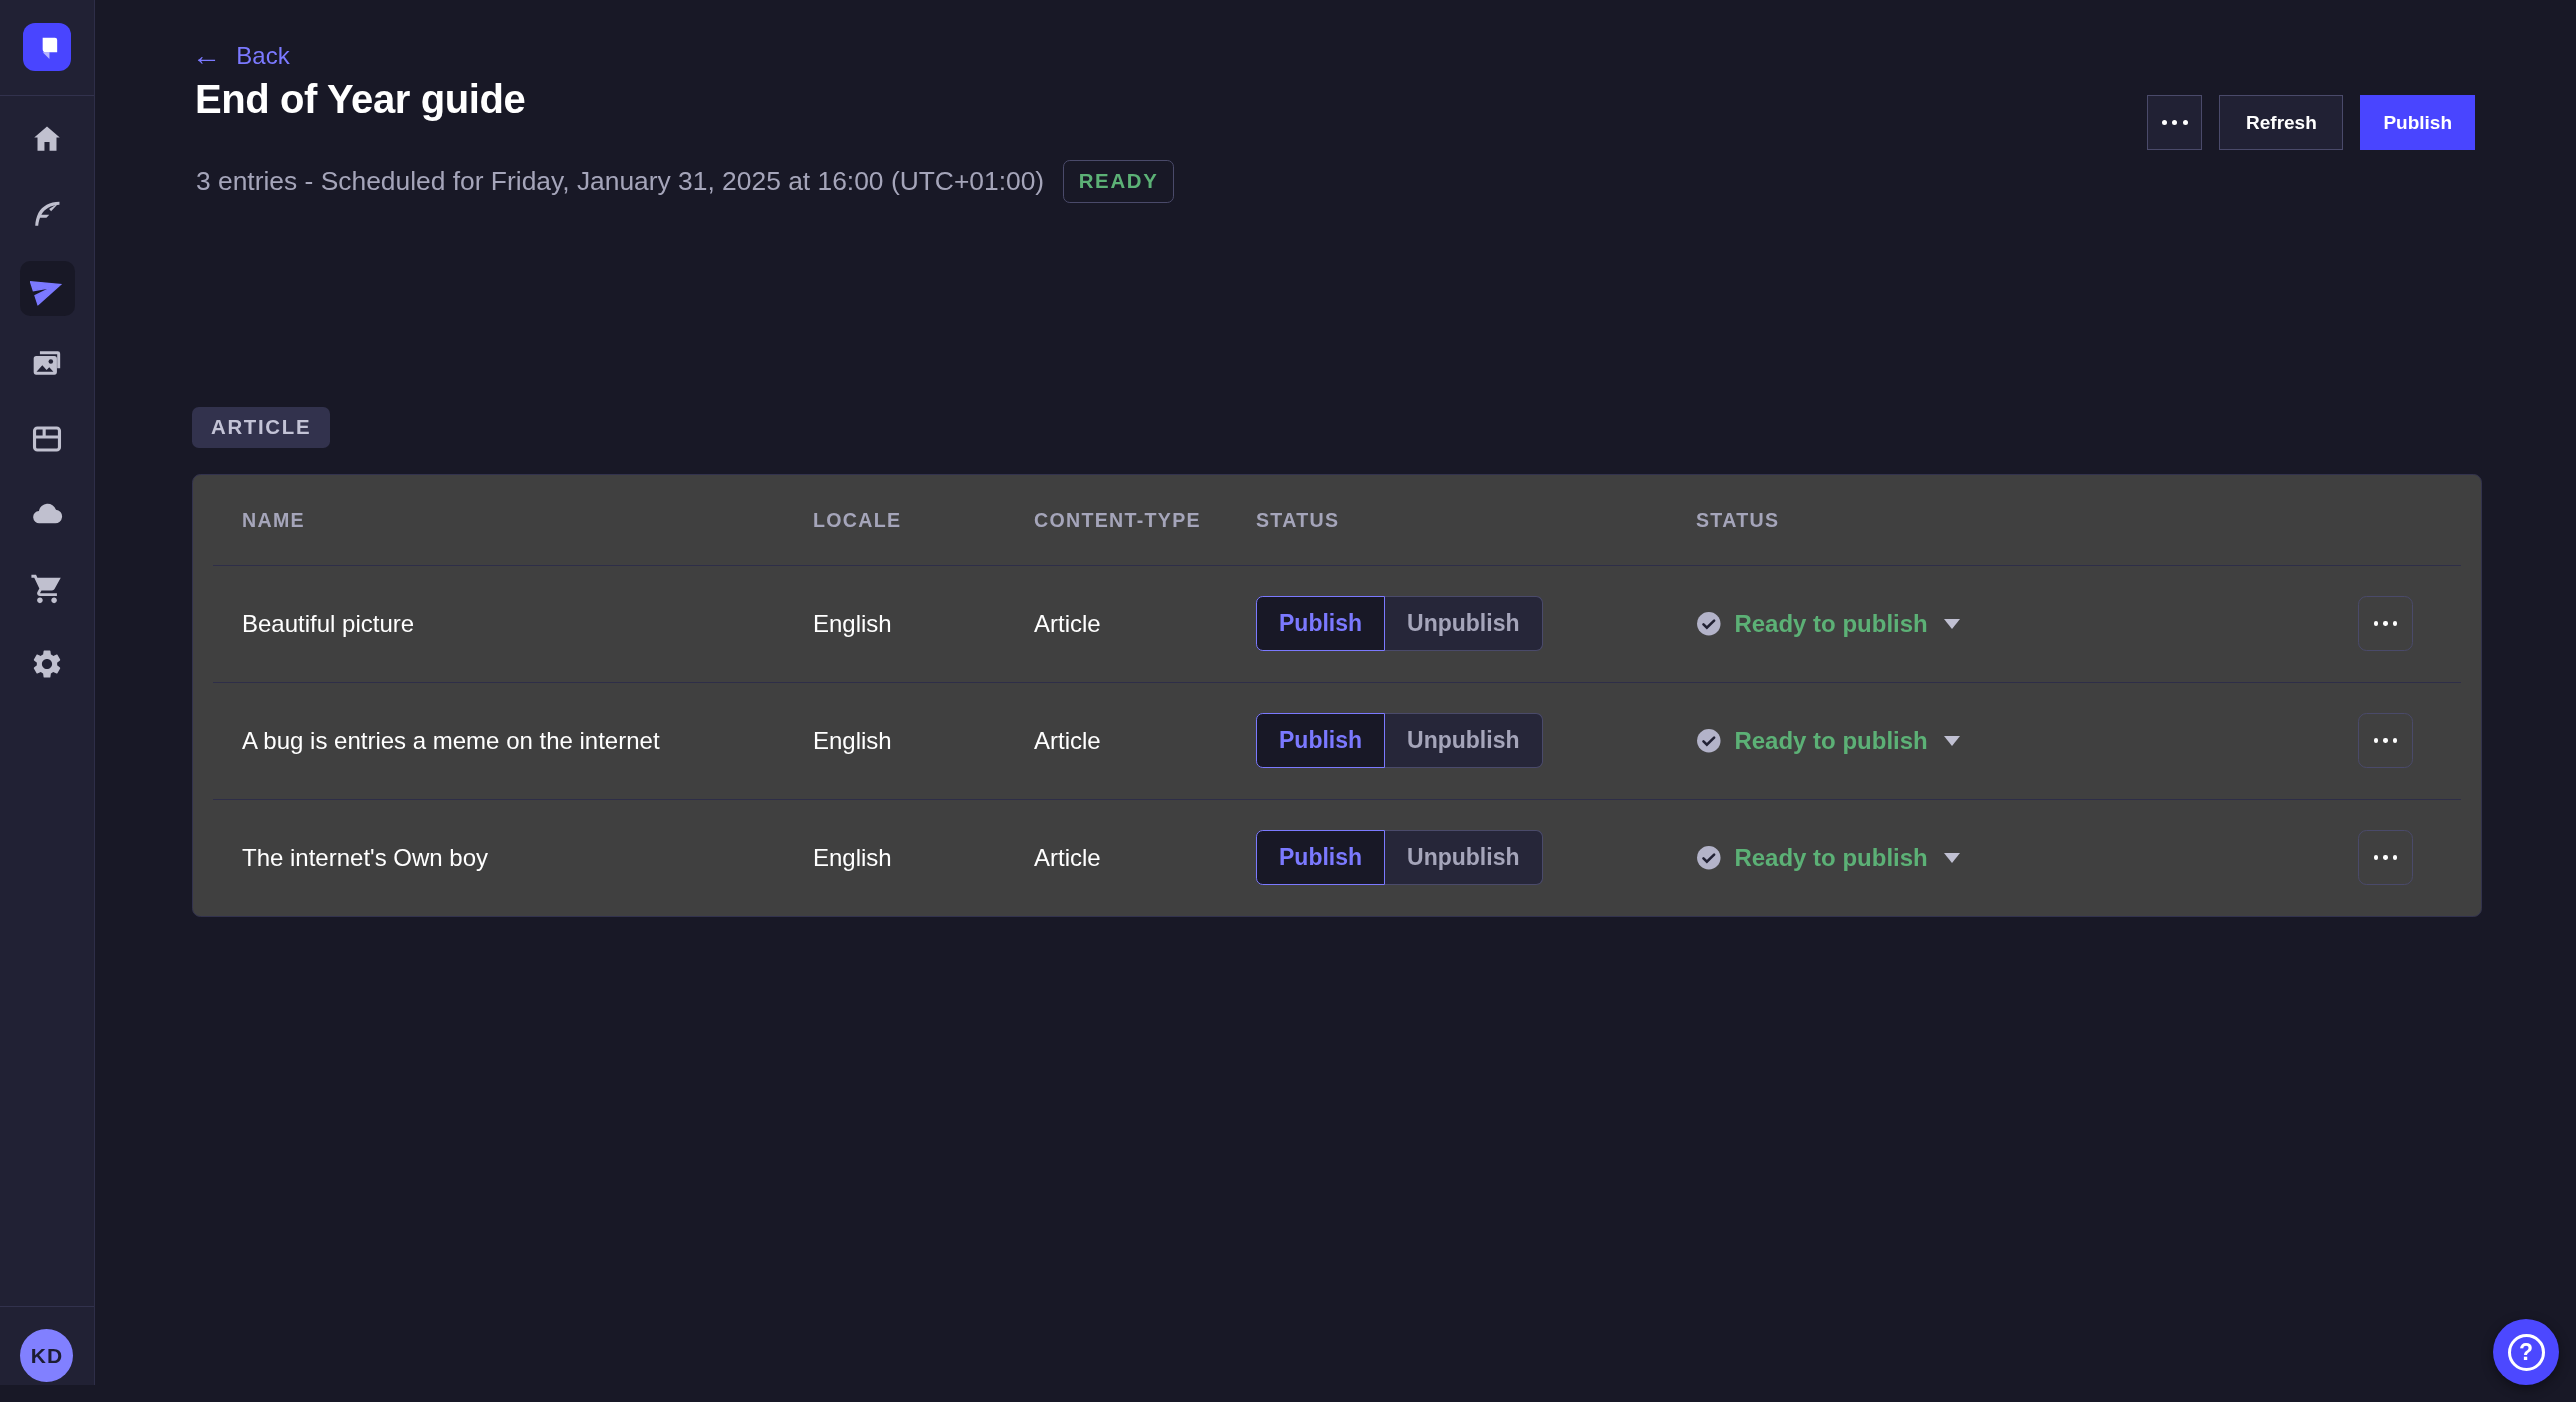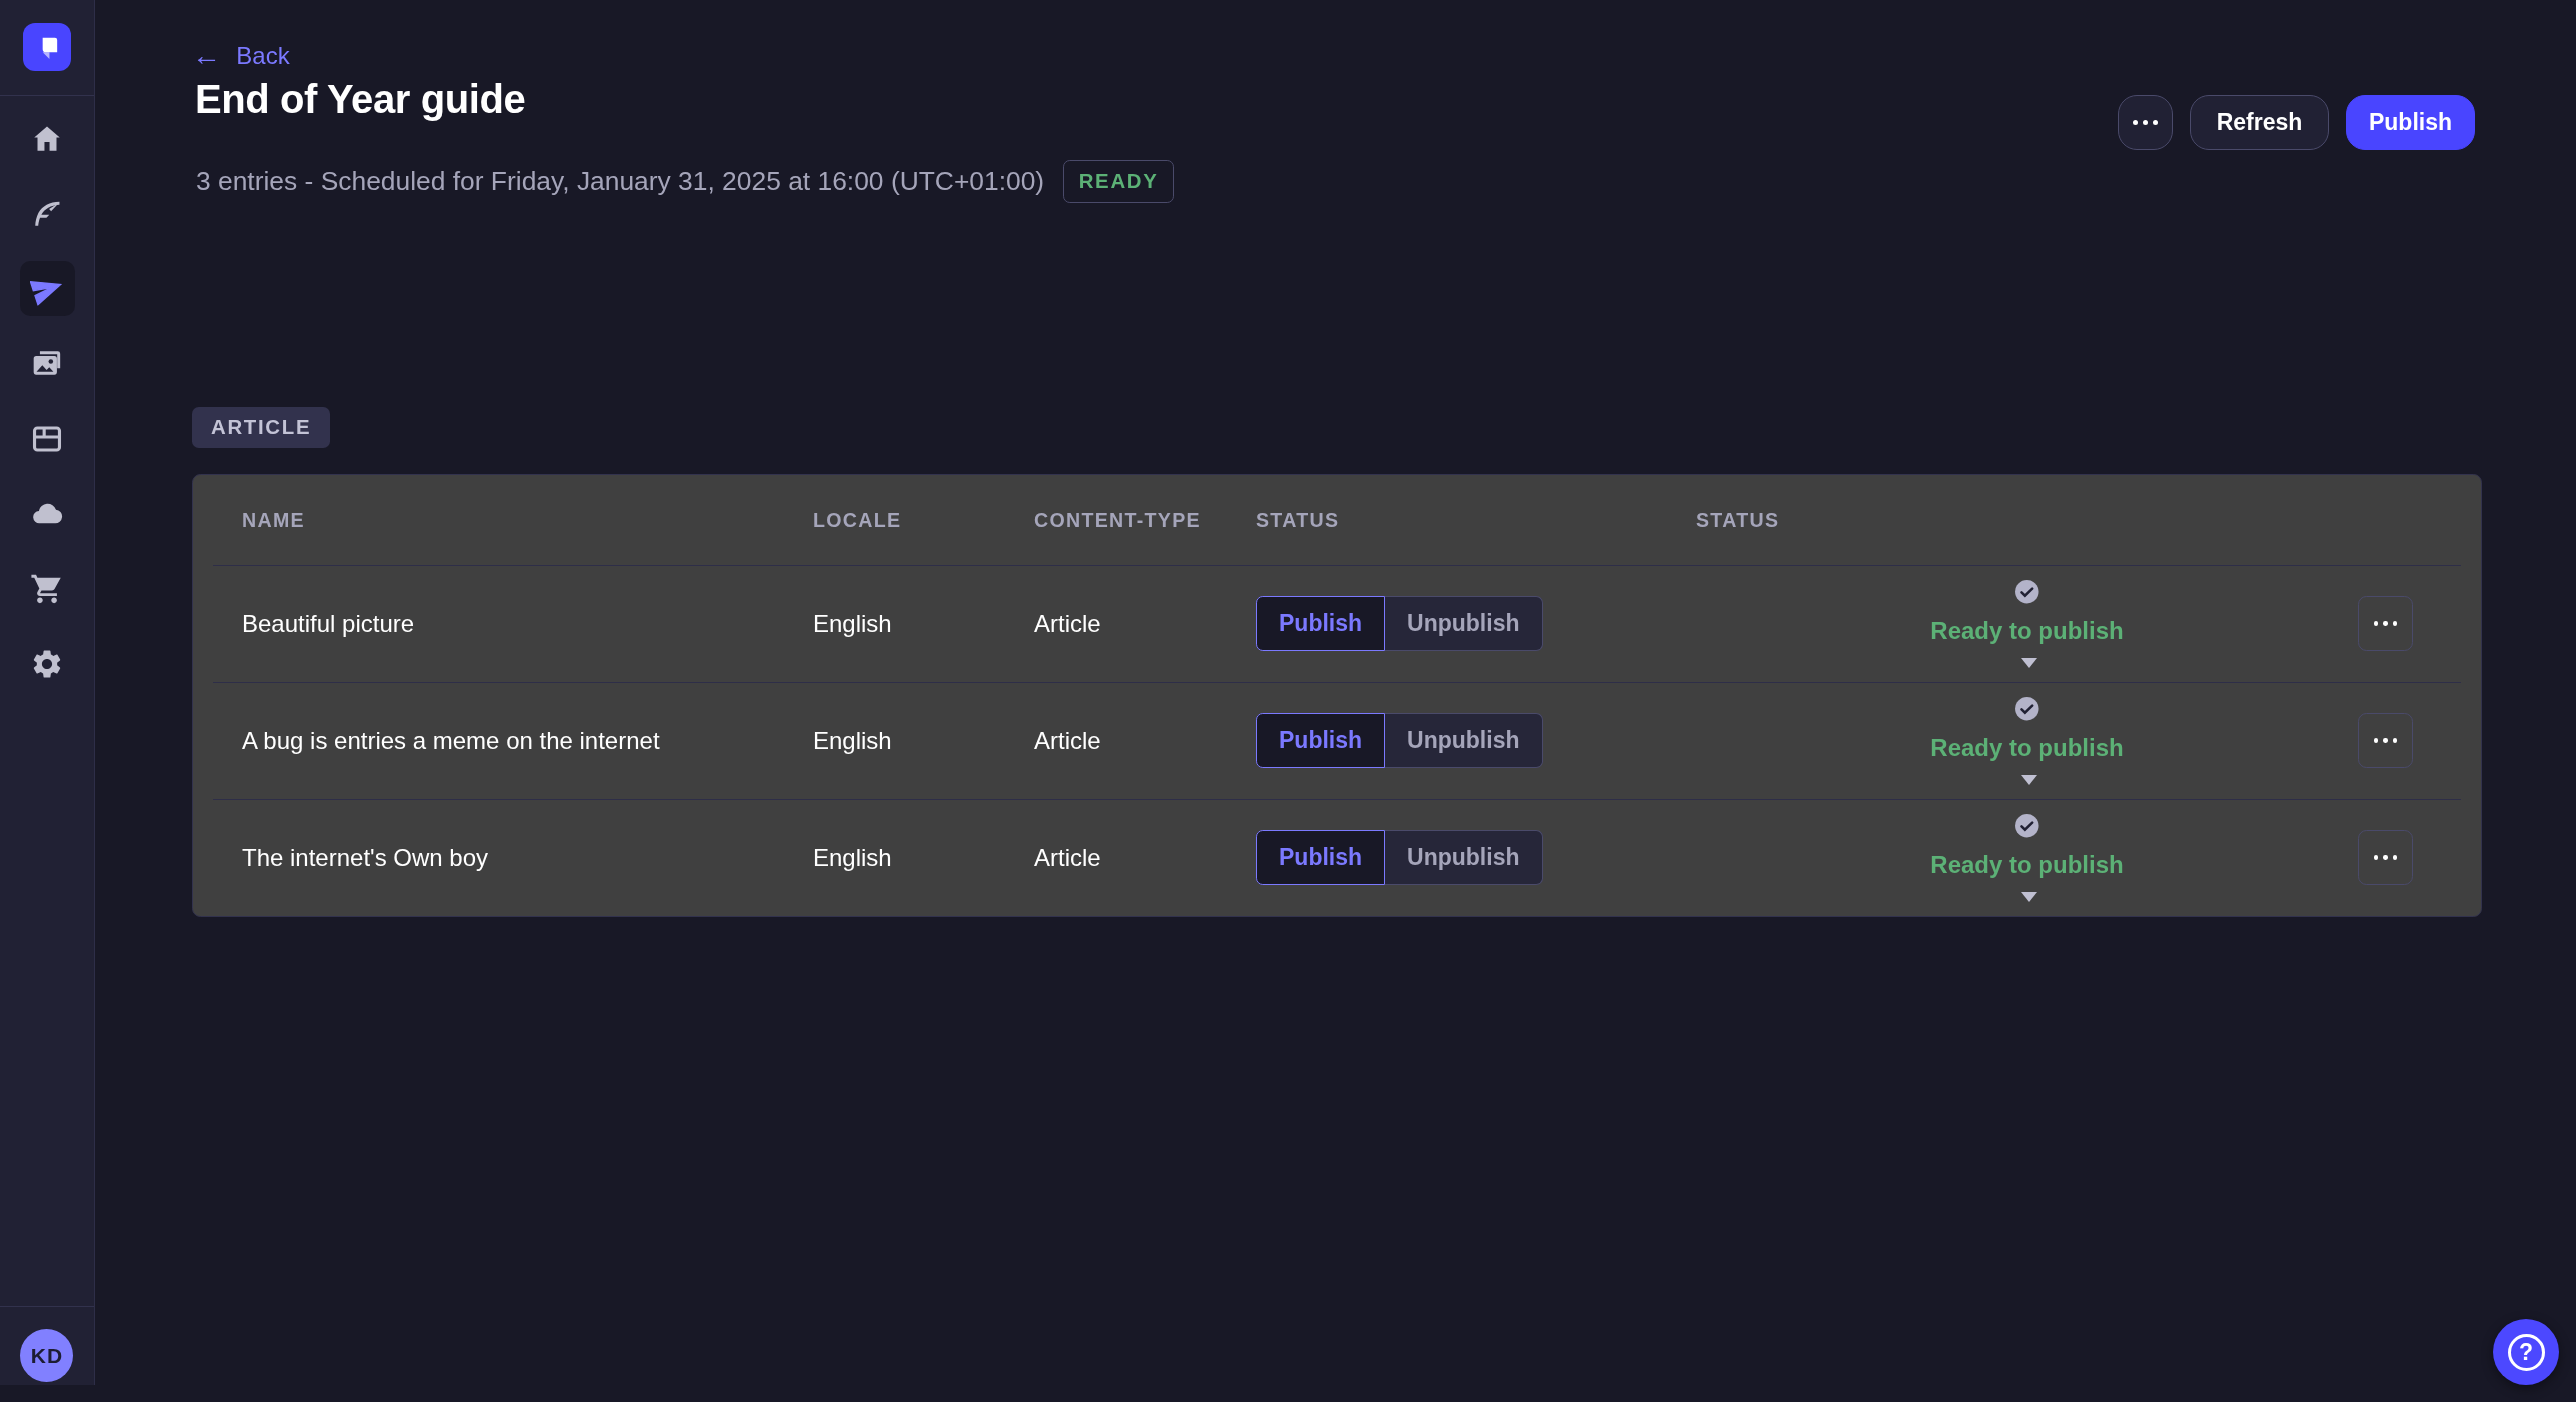--- a/index.html
+++ b/index.html
@@ -36,22 +36,22 @@
   .page-title { position:absolute; left:100px; top:77px; font-size:40px; font-weight:600;
                 color:#ffffff; letter-spacing:-0.4px; }
 
   .sub-row { position:absolute; left:101px; top:160px; display:flex; align-items:center; gap:19px; }
   .subtitle { font-size:26.4px; color:#a5a5ba; }
   .ready-badge { border:0.9px solid #4a4a6a; border-radius:6.8px; height:43px; padding:0 14.5px;
                  display:flex; align-items:center; color:#5cb176; font-size:20.4px; font-weight:bold;
                  letter-spacing:1.7px; }
 
   .header-actions { position:absolute; top:95px; right:101px; display:flex; gap:17px; height:55px; }
-  .btn { display:flex; align-items:center; justify-content:center; border-radius:19px;
-         font-size:23px; font-weight:600; cursor:pointer; }
+  .btn { display:flex; align-items:center; justify-content:center; border-radius:0;
+         font-size:19px; font-weight:600; cursor:pointer; }
   .btn-more { width:55px; height:55px; background:#212134; border:0.9px solid #4a4a6a; gap:5.1px; }
   .btn-secondary { height:55px; padding:0 25.6px; background:#212134; border:0.9px solid #4a4a6a; color:#ffffff; }
   .btn-primary { height:55px; padding:0 22px; background:#4945ff; border:0.9px solid #4945ff; color:#ffffff; }
   .dot { width:5.1px; height:5.1px; border-radius:50%; background:#ffffff; }
 
   .groupby { position:absolute; left:97px; top:274px; width:375px; height:65px;
              background:#24243a; border:0.9px solid #4a4a6a; border-radius:6.8px;
              display:flex; align-items:center; justify-content:space-between; padding:0 24px; cursor:pointer; }
   .groupby-label { color:#ffffff; font-size:25px; }
   .caret-down { width:0; height:0; border-left:9.4px solid transparent; border-right:9.4px solid transparent;
@@ -73,21 +73,21 @@
   .td { font-size:24px; color:#ffffff; }
 
   .seg-group { display:flex; height:55px; width:fit-content; }
   .seg-publish { height:55px; padding:0 22px; background:#181826; border:1.7px solid #7b79ff;
                  border-radius:6.8px 0 0 6.8px; color:#7b79ff; font-size:23px; font-weight:600;
                  display:flex; align-items:center; cursor:pointer; }
   .seg-unpublish { height:55px; padding:9px 22px; background:#262639; border:0.9px solid #4a4a6a; border-left:none;
                    border-radius:0 6.8px 6.8px 0; color:#a5a5ba; font-size:23px; font-weight:600;
                    display:flex; align-items:center; cursor:pointer; }
 
-  .status-cell { display:flex; align-items:center; gap:12.8px; cursor:pointer;flex-direction:column; }
+  .status-cell { display:flex; align-items:center; gap:12.8px; cursor:pointer; }
   .status-label { color:#5cb176; font-size:24px; font-weight:600; }
   .status-caret { width:0; height:0; border-left:8.5px solid transparent; border-right:8.5px solid transparent;
                   border-top:10.2px solid #c0c0d2; margin-left:3.4px; }
 
   .row-more { width:55px; height:55px; border:0.9px solid #4a4a6a; border-radius:8.5px; background:transparent;
               display:flex; align-items:center; justify-content:center; gap:5.1px; cursor:pointer; }
   .row-more .dot { width:4.3px; height:4.3px; }
 
   
   .help-fab { position:absolute; right:17px; bottom:17px; width:66px; height:66px; border-radius:50%;

